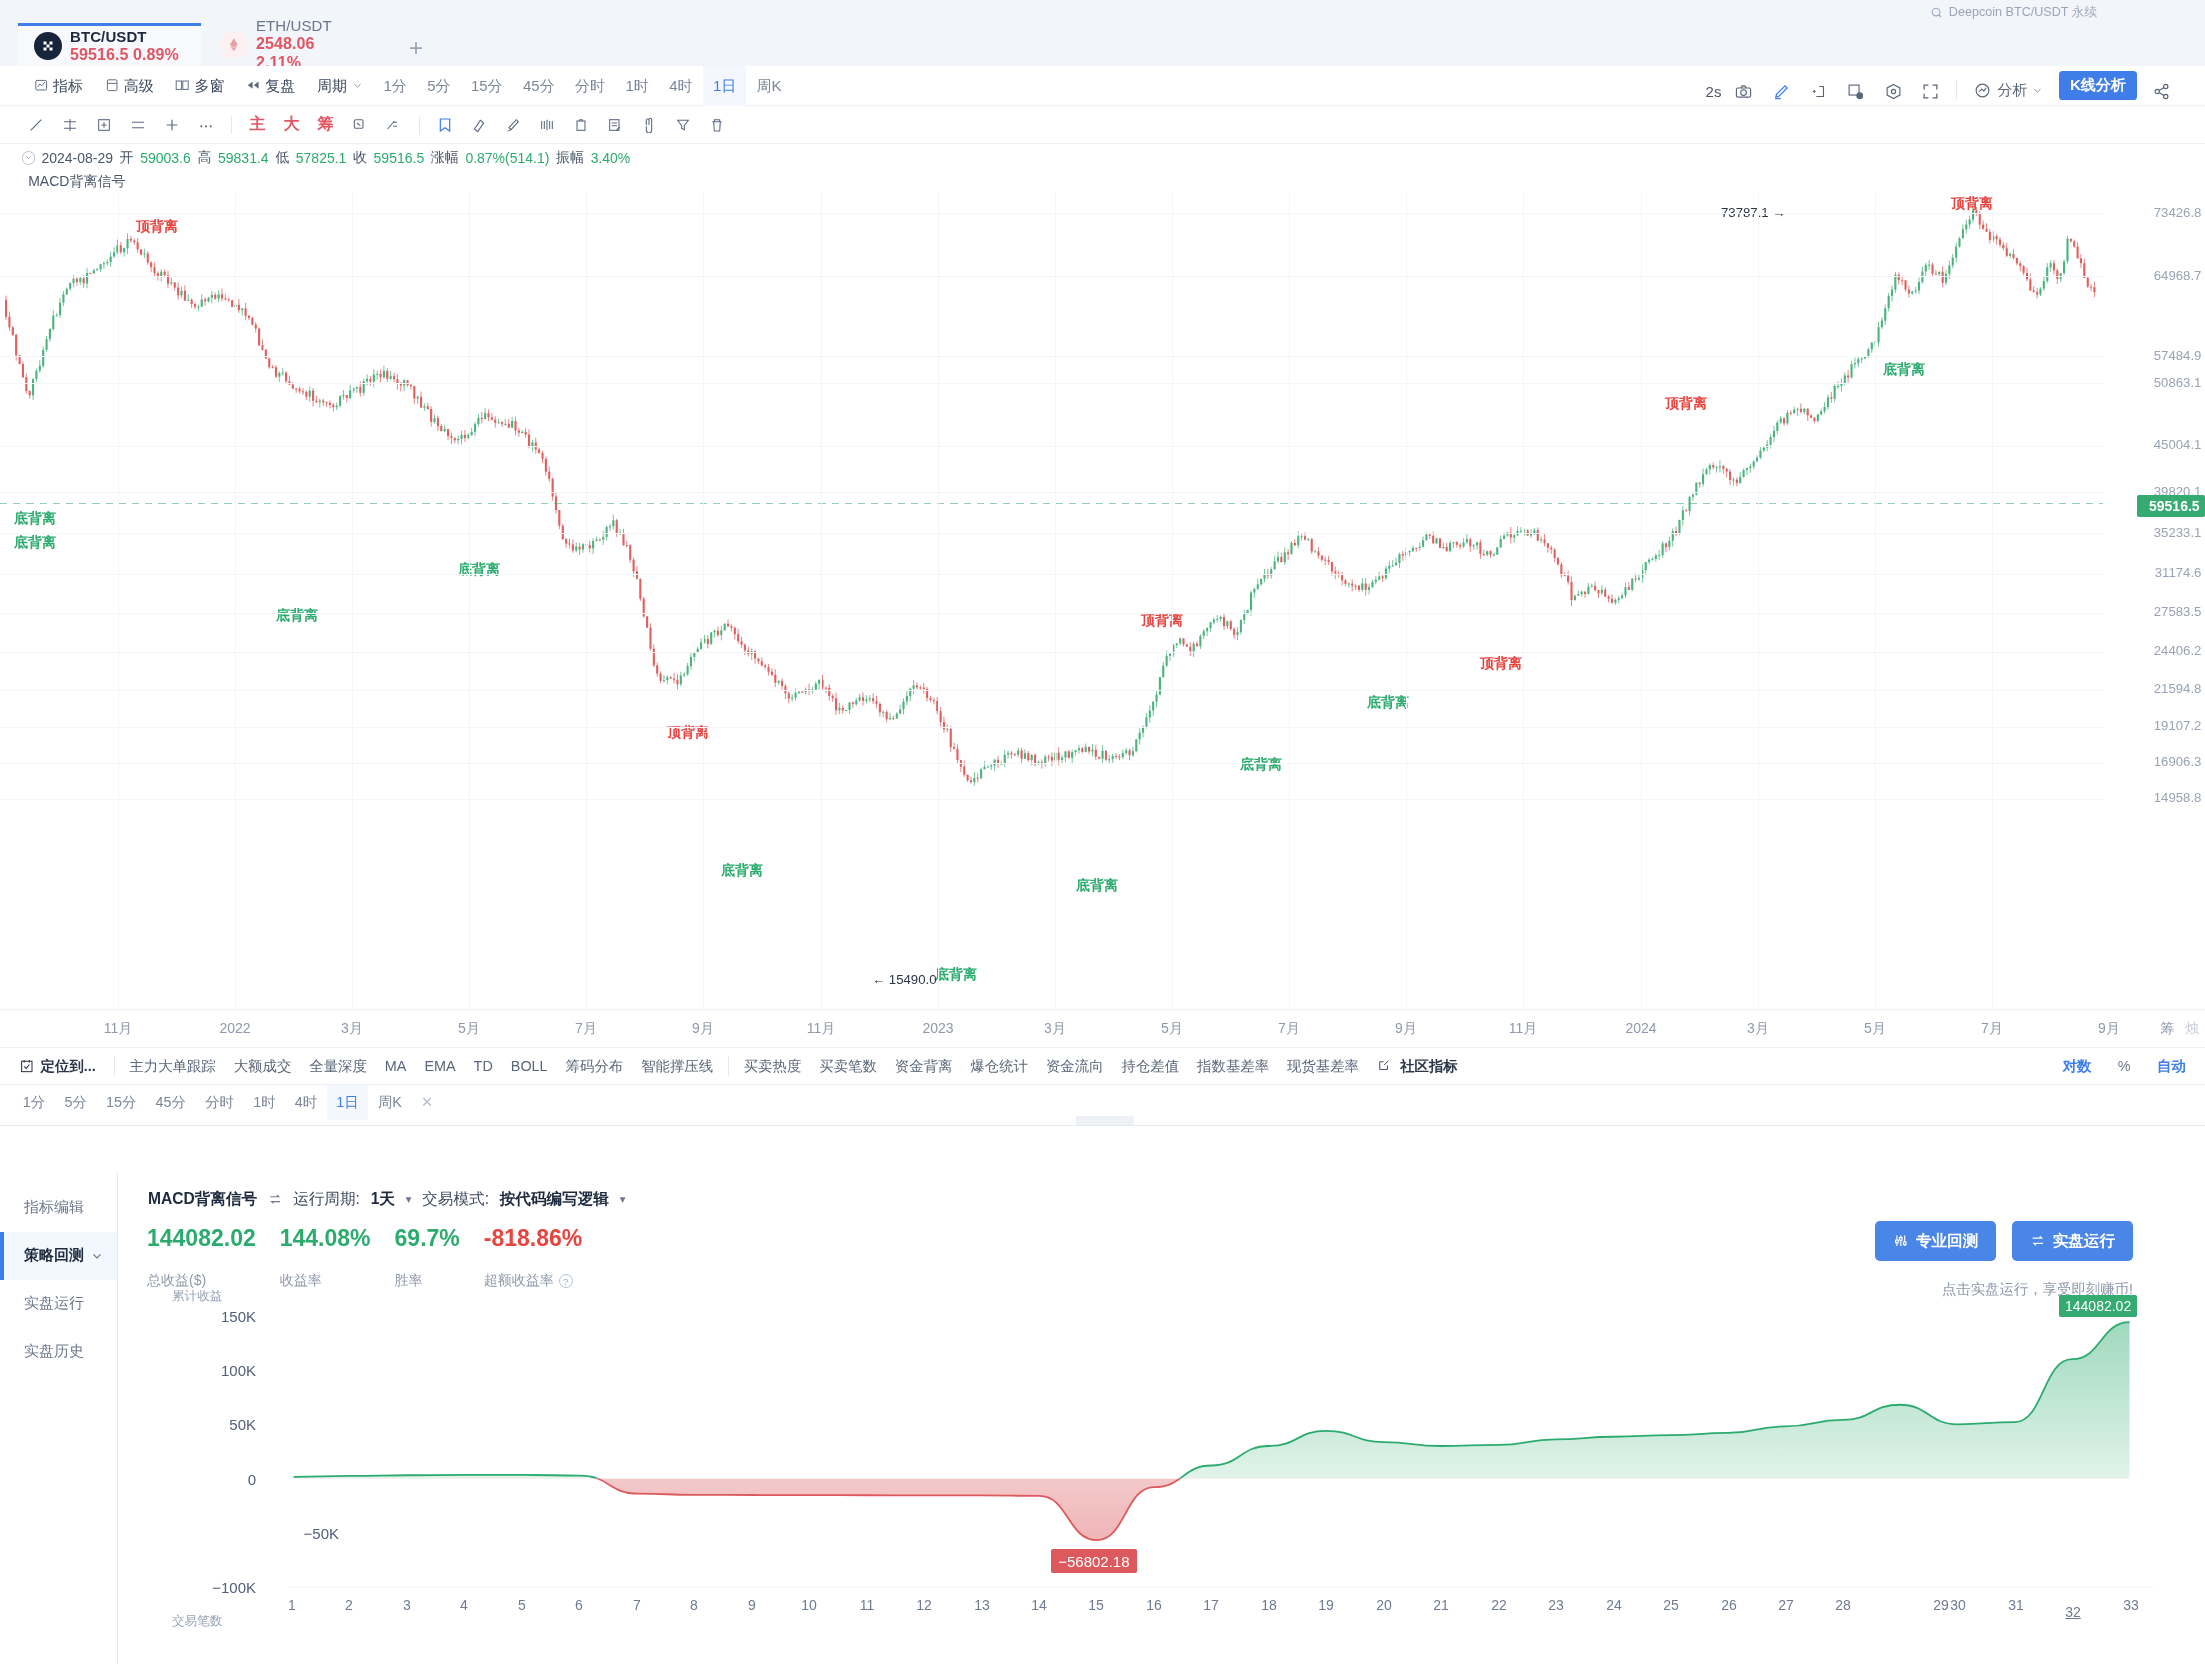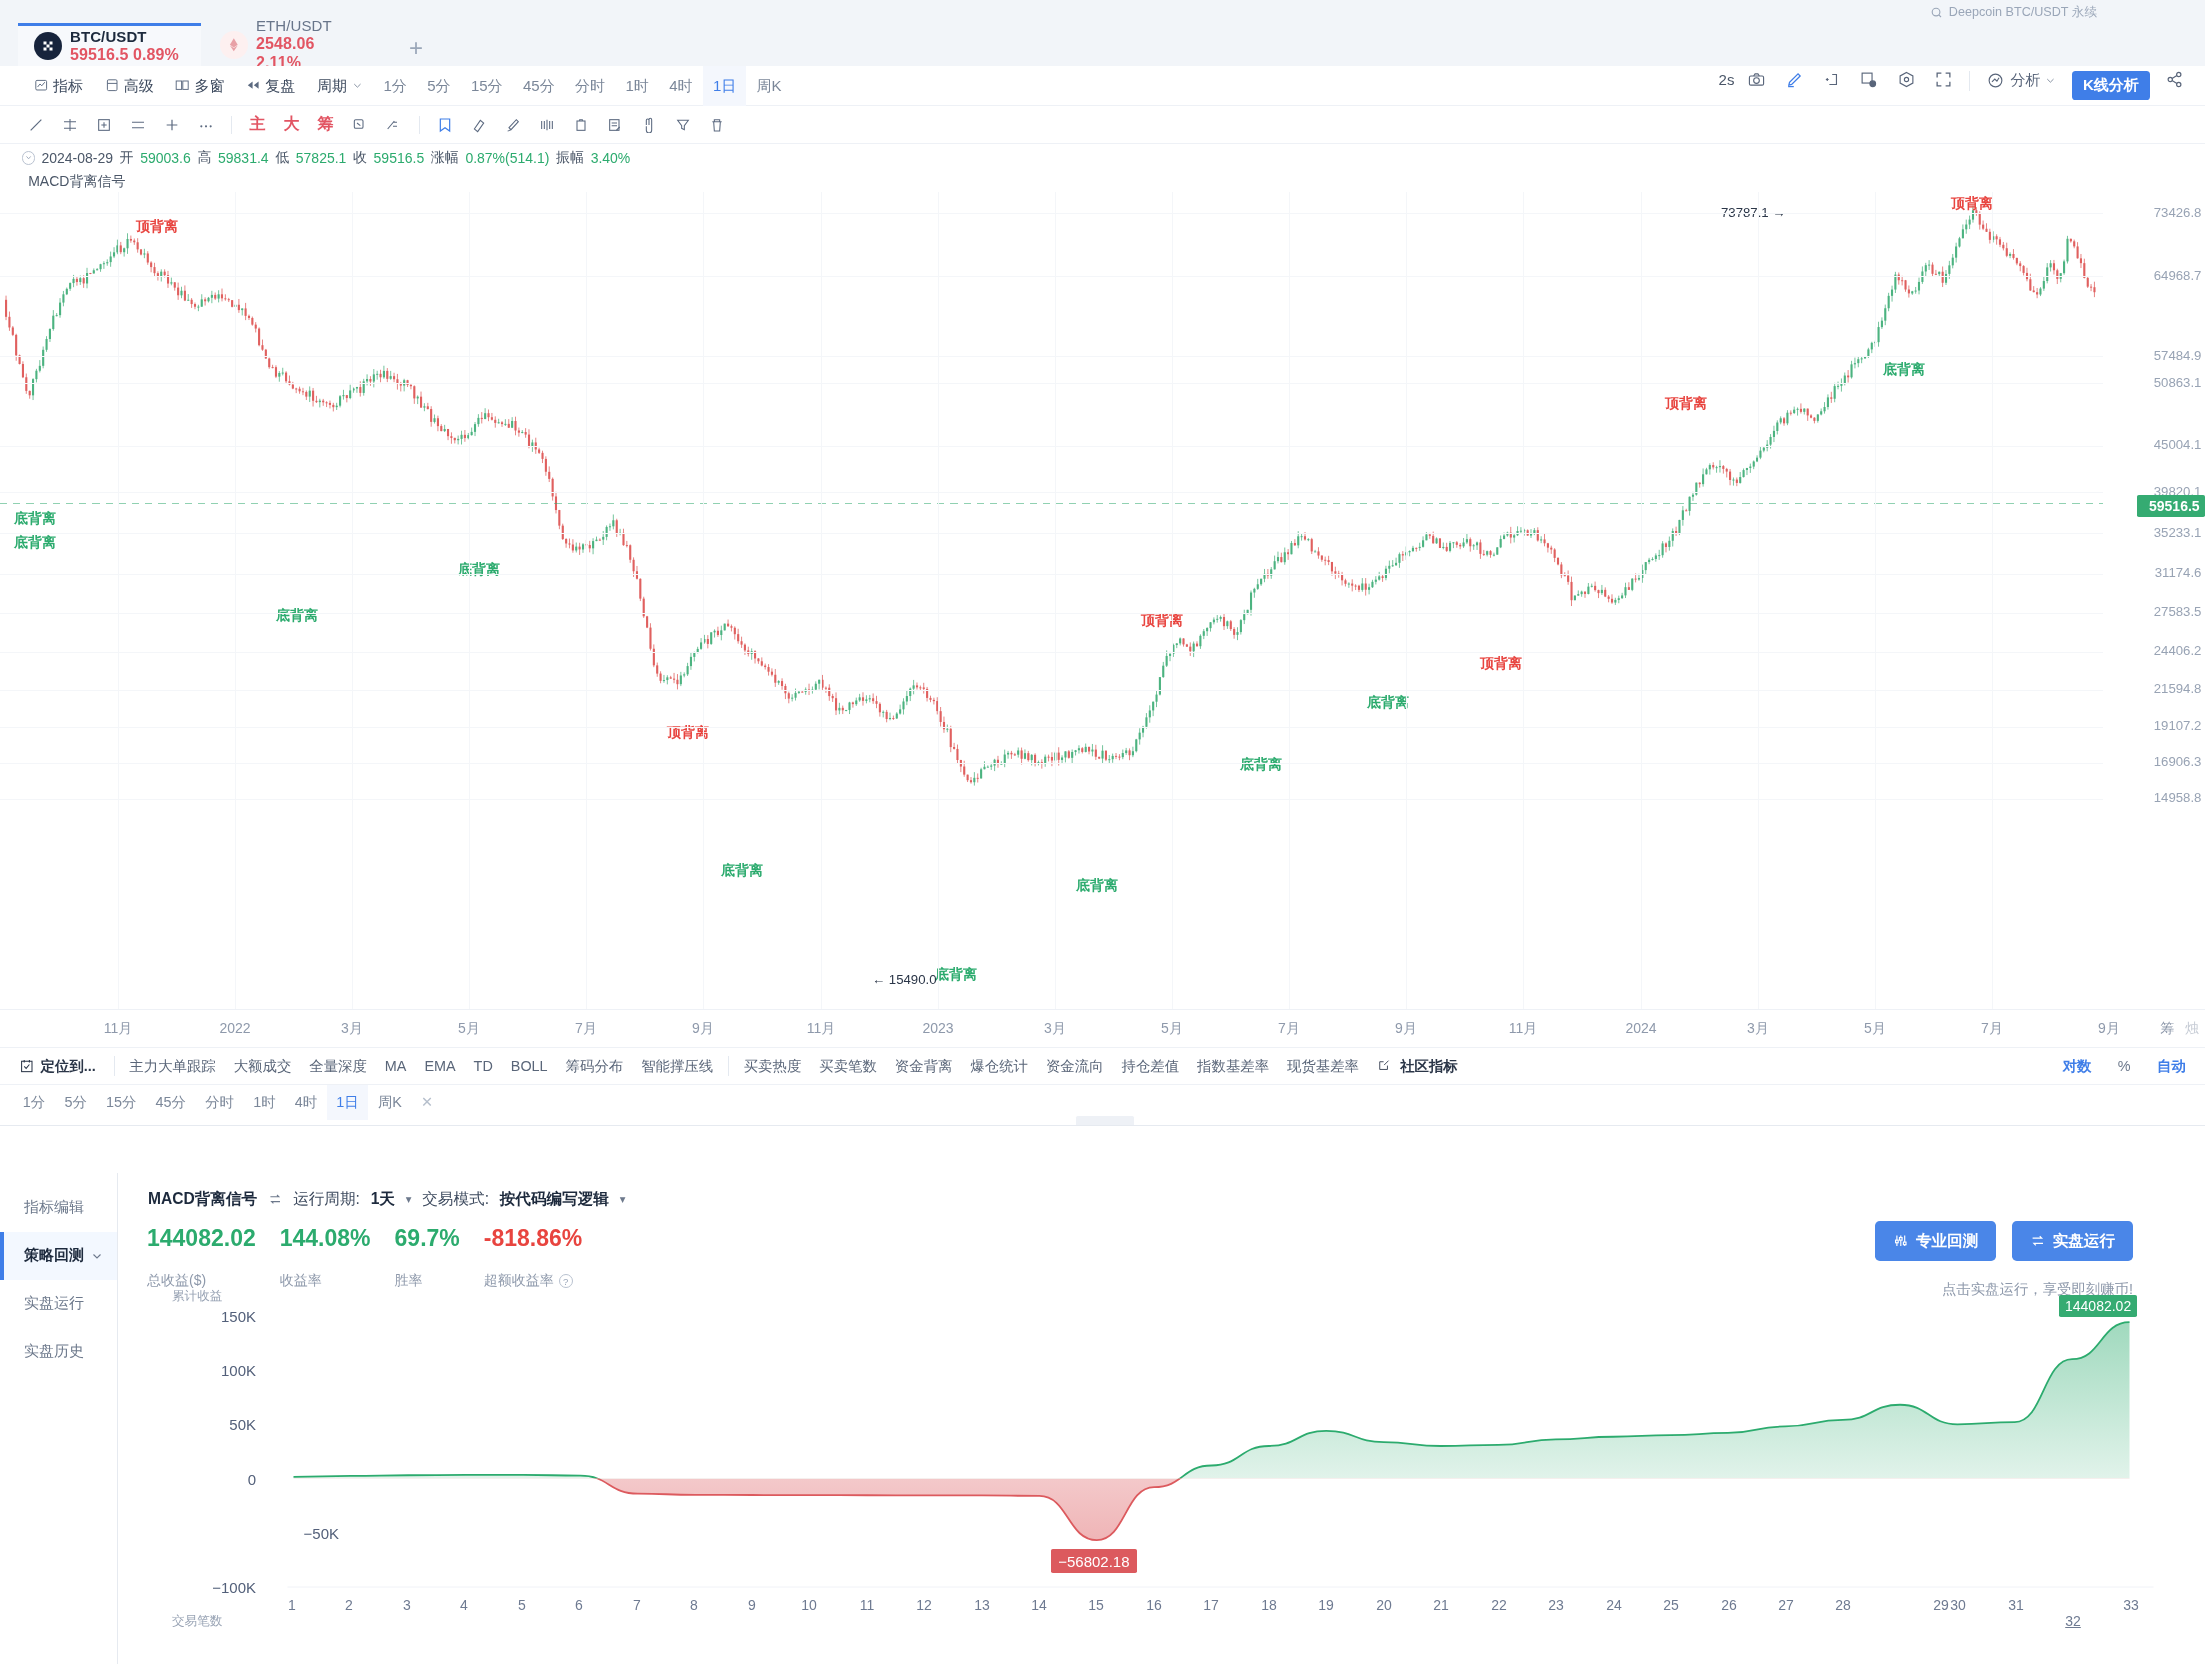--- a/index.html
+++ b/index.html
@@ -35,21 +35,21 @@
   .addtab{position:absolute;left:409px;top:13.2px;font-size:24px;color:#9aa6b8;font-weight:300;line-height:1;}
 
   
   .maintool{position:absolute;left:0;top:66px;width:2205px;height:40px;background:#fff;
     border-bottom:0.6px solid #eef1f6;display:flex;align-items:center;}
   .mt-left{display:flex;padding-left:23px;gap:0px;}
   .mt-item{display:flex;align-items:center;gap:4.8px;font-size:15px;color:#3d4a5e;padding:0 10.8px;height:40px;line-height:40px;white-space:nowrap;}
   .mt-item svg{width:14.4px;height:14.4px;}
   .tfitem{font-size:15px;color:#7b8799;padding:0 10.2px;height:40px;line-height:40px;white-space:nowrap;}
   .tfitem.sel{color:#3f7ee8;background:#f4f7fd;}
-  .mt-right{margin-left:auto;display:flex;align-items:flex-start;gap:0;padding-right:12px;}
+  .mt-right{margin-left:auto;display:flex;align-items:flex-end;gap:0;padding-right:25px;}
   .mt-r-item{padding:0 10.2px;display:flex;align-items:center;font-size:15px;color:#59657a;}
   .mt-r-item svg{width:17px;height:17px;}
   .divider-v{width:0.6px;height:20.4px;background:#e4e9f0;margin:0 7.2px;}
   .btn-kline{background:#3f7ee8;color:#fff;font-size:15px;font-weight:700;border-radius:3.6px;padding:5.4px 10.8px;margin:0 6px;}
   .lbl2s{font-size:15px;color:#4a5668;padding-right:3.6px;}
 
   
   .drawtool{position:absolute;left:0;top:106px;width:2205px;height:38px;background:#fff;
     border-bottom:0.6px solid #eef1f6;display:flex;align-items:center;padding-left:19px;gap:0;}
   .dt{width:34px;height:38px;display:flex;align-items:center;justify-content:center;color:#5c6a80;}
@@ -1968,21 +1968,21 @@
             <div class="eqxtick" style="left: 1231px; top: 292px;">22</div>
             <div class="eqxtick" style="left: 1288px; top: 292px;">23</div>
             <div class="eqxtick" style="left: 1346px; top: 292px;">24</div>
             <div class="eqxtick" style="left: 1403px; top: 292px;">25</div>
             <div class="eqxtick" style="left: 1461px; top: 292px;">26</div>
             <div class="eqxtick" style="left: 1518px; top: 292px;">27</div>
             <div class="eqxtick" style="left: 1575px; top: 292px;">28</div>
             <div class="eqxtick" style="left: 1633px; top: 292px; margin-left: 40px;">29</div>
             <div class="eqxtick" style="left: 1690px; top: 292px;">30</div>
             <div class="eqxtick" style="left: 1748px; top: 292px;">31</div>
-            <div class="eqxtick" style="left: 1805px; top: 308px; text-decoration: underline;">32</div>
+            <div class="eqxtick" style="left: 1805px; top: 299px; text-decoration: underline;">32</div>
             <div class="eqxtick" style="left: 1863px; top: 292px;">33</div>
             <div class="eqtagG" style="left: 1791px; top: -10.4px;">144082.02</div>
             <div class="eqtagR" style="left: 783px; top: 244px;">−56802.18</div>
           </div>
         <div class="eqlab" style="left:-96px;top:-17px;">累计收益</div>
         <div class="eqlab" style="left:-96px;top:308px;">交易笔数</div>
       </div>
     </div>
   </div>
 </div>

